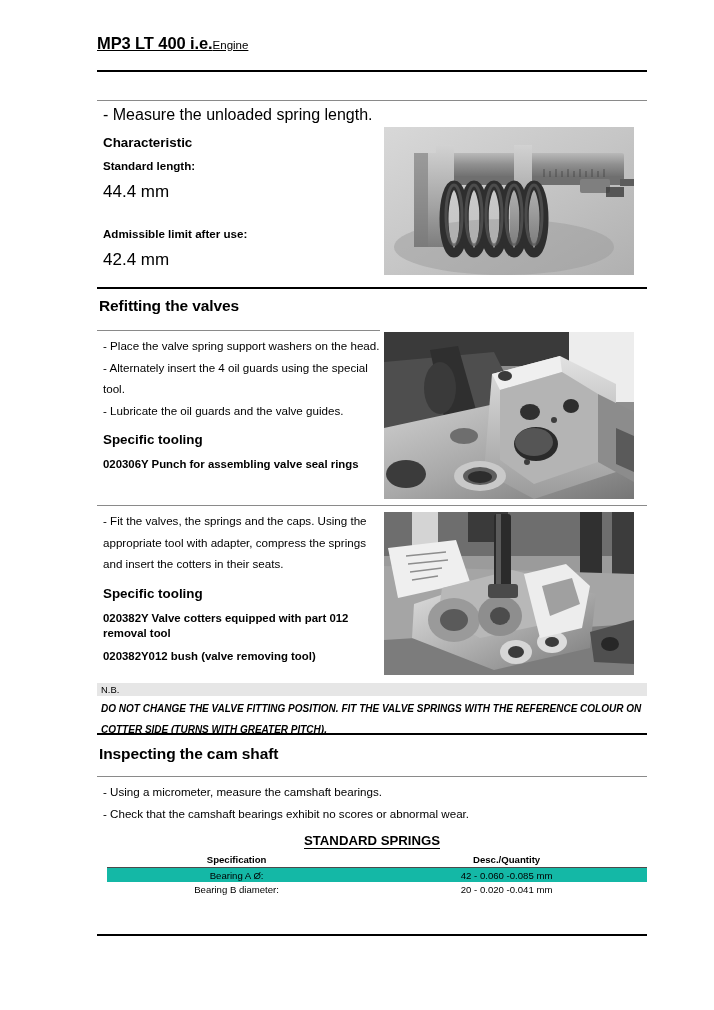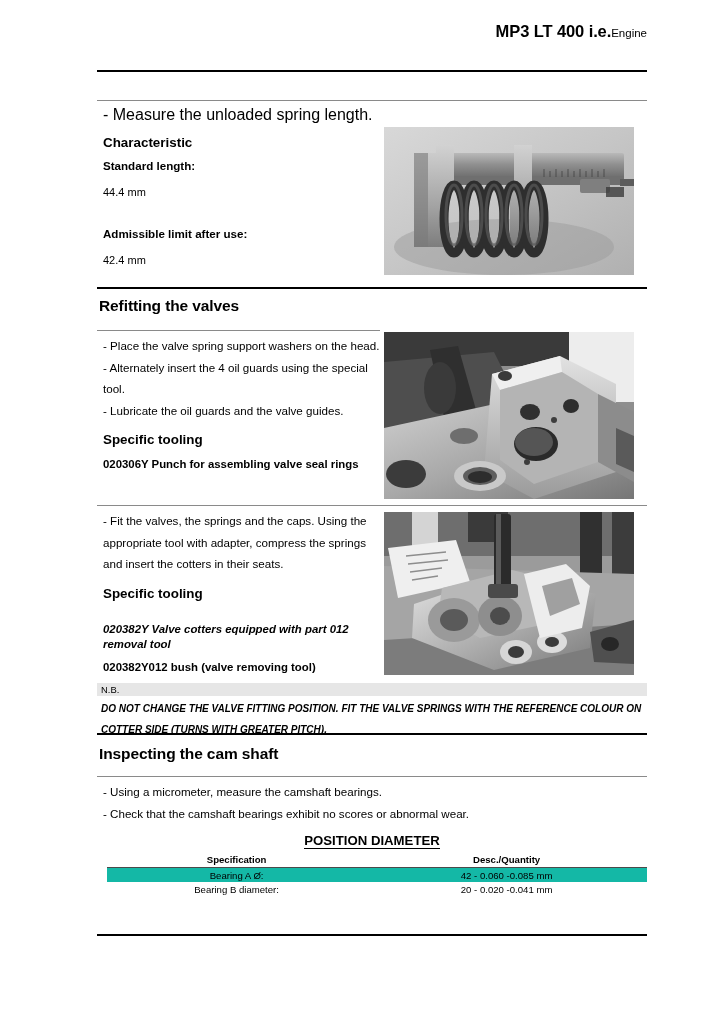--- a/index.html
+++ b/index.html
@@ -20,25 +20,26 @@
     position: absolute;
     left: 0; top: 0;
     width: 714px;
     height: 1010px;
   }
 
   
   .header {
     position: absolute;
     left: 97px;
-    top: 22px;
+    top: 34px;
     width: 550px;
     display: flex;
     align-items: baseline;
-    justify-content: flex-end;
+    justify-content: flex-start;
+    text-decoration: underline;
   }
   .header-title {
     font-size: 16.5px;
     font-weight: bold;
     letter-spacing: -0.1px;
   }
   .header-right {
     font-size: 11.5px;
     font-weight: normal;
   }
@@ -89,21 +90,21 @@
     margin: 0;
     line-height: 20px;
   }
   .bold-line {
     font-size: 11.6px;
     font-weight: bold;
     line-height: 20px;
     margin: 0;
   }
   .plain-line {
-    font-size: 11px;
+    font-size: 17px;
     line-height: 20px;
     margin: 0;
   }
   .tool-line {
     font-size: 11.4px;
     font-weight: bold;
     line-height: 15.5px;
     margin: 0;
   }
 
@@ -354,21 +355,21 @@
       <path d="M214 62 L250 80 L250 150 L214 130 Z" fill="#8c8c8c"></path>
       <path d="M232 96 L250 104 L250 140 L232 132 Z" fill="#5a5a5a"></path>
     </svg>
   </div>
 
   <div class="rule-thin-full" style="top:505px;"></div>
 
   <div class="col-left" style="top:510px;">
     <p class="para">- Fit the valves, the springs and the caps. Using the appropriate tool with adapter, compress the springs and insert the cotters in their seats.</p>
     <p class="sub-head" style="margin-top:9px;">Specific tooling</p>
-    <p class="tool-line" style="margin-top:18px; width:285px;font-style:italic;">020382Y Valve cotters equipped with part 012 removal tool</p>
+    <p class="tool-line" style="margin-top:7px; width:285px;">020382Y Valve cotters equipped with part 012 removal tool</p>
     <p class="tool-line" style="margin-top:7px;">020382Y012 bush (valve removing tool)</p>
   </div>
 
   <div class="photo" style="left:384px; top:512px; width:250px; height:163px;">
     <svg width="250" height="163" viewBox="0 0 250 163">
       <defs>
         <linearGradient id="wkA" x1="0" y1="0" x2="0" y2="1">
           <stop offset="0%" stop-color="#c4c4c4"></stop>
           <stop offset="100%" stop-color="#8a8a8a"></stop>
         </linearGradient>
@@ -430,21 +431,21 @@
   <div class="section-head" style="top:745px;">Inspecting the cam shaft</div>
 
   <div class="rule-thin-full" style="top:776px;"></div>
 
   <div style="position:absolute; left:103px; top:781px; width:548px;">
     <p class="para">- Using a micrometer, measure the camshaft bearings.</p>
     <p class="para">- Check that the camshaft bearings exhibit no scores or abnormal wear.</p>
   </div>
 
   <div class="table-title" style="top:833px;">
-    <span>POSITION DIAMETER</span>
+    <span>STANDARD SPRINGS</span>
   </div>
 
   <table class="spec-table" style="top:853px;">
     <thead>
       <tr class="hdr-row">
         <th class="col-a">Specification</th>
         <th class="col-b">Desc./Quantity</th>
       </tr>
     </thead>
     <tbody>

